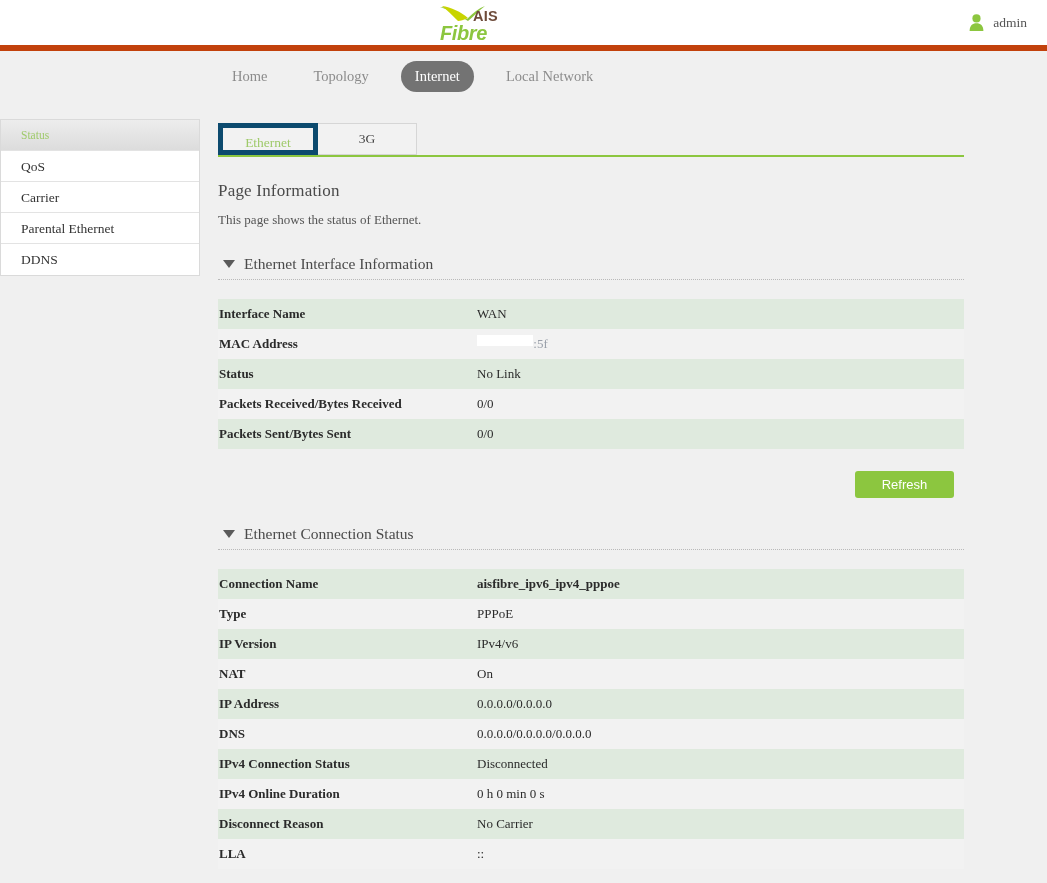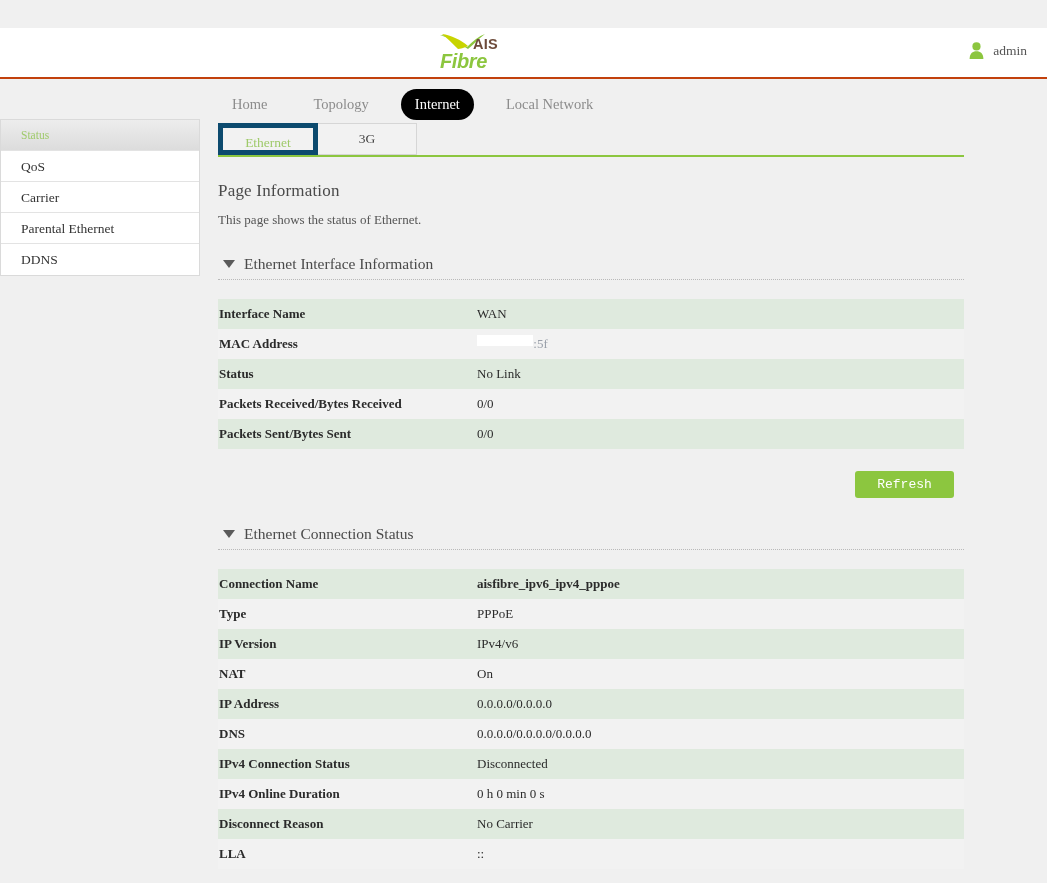--- a/index.html
+++ b/index.html
@@ -9,22 +9,21 @@
     background: #f0f0f0;
     font-family: "Liberation Serif", "DejaVu Serif", serif;
     overflow: hidden;
   }
 
   
   .header {
     position: relative;
     height: 51px;
     background: #ffffff;
-    border-bottom: 2px solid #c2410c;
-    margin-top: 28px;
+    border-bottom: 6px solid #c2410c;
   }
   .logo {
     position: absolute;
     left: 440px; top: 2px;
     width: 76px; height: 44px;
   }
   .logo-swoosh { position: absolute; left: 0px; top: 4px; width: 46px; height: 15px; }
   .logo-ais {
     position: absolute; left: 33px; top: 6px;
     font-family: "Liberation Sans", sans-serif;
@@ -56,21 +55,21 @@
   }
   .nav-item {
     font-size: 14.5px;
     color: #8c8c8c;
     padding: 7px 14px;
     border-radius: 16px;
     white-space: nowrap;
     cursor: pointer;
   }
   .nav-item.active {
-    background: #000000;
+    background: #737373;
     color: #ffffff;
   }
   .nav-gap { width: 18px; }
 
   
   .sidebar {
     position: absolute;
     left: 0px; top: 119px;
     width: 200px;
     border: 1px solid #dadada;
@@ -210,21 +209,21 @@
     justify-content: flex-end;
     margin-top: 22px;
     padding-right: 10px;
   }
   .btn-refresh {
     width: 99px; height: 27px;
     background: #8cc63f;
     border: none;
     border-radius: 3px;
     color: #ffffff;
-    font-family: Liberation Mono, monospace;
+    font-family: Liberation Sans, sans-serif;
     font-size: 13px;
     cursor: pointer;
   }
 </style>
 </head>
 <body>
 
 <div class="header">
   <div class="logo">
     <svg class="logo-swoosh" viewBox="0 0 46 15">

